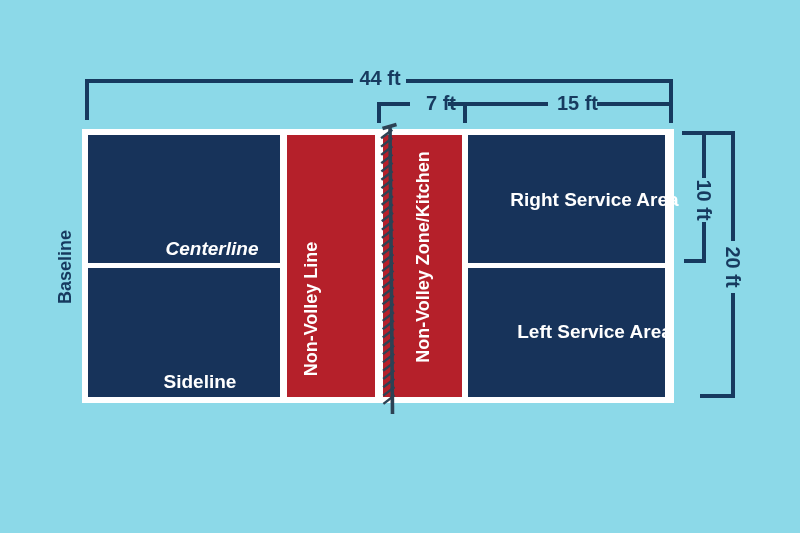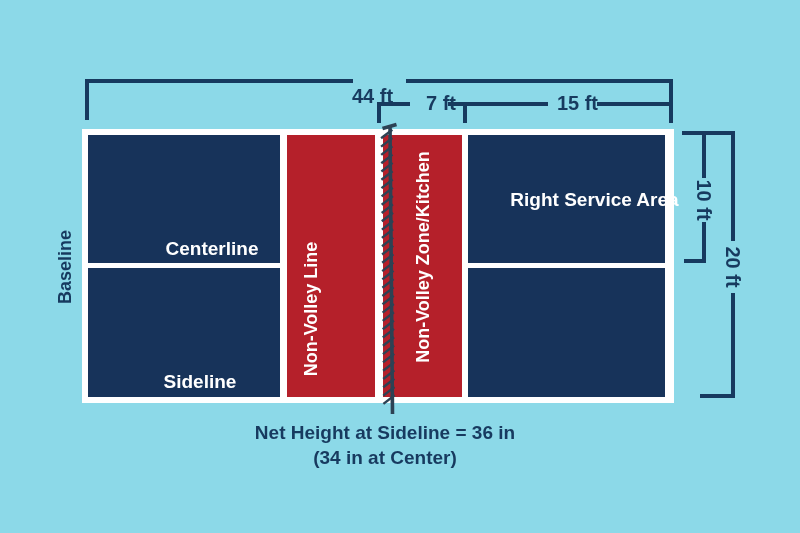--- a/index.html
+++ b/index.html
@@ -20,21 +20,21 @@
     transform:translate(-50%,-50%) rotate(-90deg);
   }
   .rot-cw {
     position:absolute; white-space:nowrap;
     transform:translate(-50%,-50%) rotate(90deg);
   }
   #dim-44-h1      { left:85px;  top:79px;  width:268px; height:4px; }
   #dim-44-h2      { left:406px; top:79px;  width:267px; height:4px; }
   #dim-44-left-v  { left:85px;  top:79px;  width:4px;   height:41px; }
   #dim-44-right-v { left:669px; top:79px;  width:4px;   height:44px; }
-  #dim-44-label   { left:352px; top:86px;  width:56px;  text-align:left; }
+  #dim-44-label   { left:352px; top:68px;  width:56px;  text-align:center; }
 
   #dim-7-corner-v { left:377px; top:102px; width:4px;  height:21px; }
   #dim-7-h1       { left:377px; top:102px; width:33px; height:4px; }
   #dim-7-label    { left:407px; top:93px;  width:44px; text-align:center;margin-left:12px; }
   #dim-7-15-h2    { left:448px; top:102px; width:100px; height:4px; }
   #dim-7-tick-v   { left:463px; top:102px; width:4px;  height:21px; }
   #dim-15-label   { left:546px; top:93px;  width:52px; text-align:right; }
   #dim-15-h3      { left:597px; top:102px; width:76px; height:4px; }
 
   #dim-right-tick-h { left:682px; top:131px; width:53px; height:4px; }
@@ -58,21 +58,21 @@
   #nvz-right  { left:383px; top:135px; width:79px;  height:262px; }
   #q-tr       { left:468px; top:135px; width:197px; height:128px; }
   #q-br       { left:468px; top:268px; width:197px; height:129px; }
   #net-white-line { left:375px; top:129px; width:8px; height:274px; background:var(--white,#ffffff); }
 
   
   .area-label {
     position:absolute; color:var(--white,#ffffff);
     font-size:19px; line-height:22px; text-align:center; white-space:nowrap;padding-left:28px;
   }
-  #label-centerline    { left:88px;  top:238px; width:192px; }
+  #label-centerline    { left:88px;  top:238px; width:192px;font-style:italic; }
   #label-sideline      { left:88px;  top:371px; width:168px; }
   #label-right-service { left:468px; top:189px; width:197px; }
   #label-left-service  { left:468px; top:321px; width:197px; }
 
   .zone-label { color:var(--white,#ffffff); font-size:18px; }
   #label-nv-line { left:311px; top:309px; }
   #label-nv-zone { left:423px; top:257px; }
 
   #label-baseline { left:65px; top:267px; color:var(--line_navy,#173a5f); font-size:18px; }
 
@@ -124,20 +124,21 @@
   <div class="abs red-zone" id="nvz-left"></div>
   <div class="abs red-zone" id="nvz-right"></div>
   <div class="abs navy-zone" id="q-tr"></div>
   <div class="abs navy-zone" id="q-br"></div>
   <div class="abs" id="net-white-line"></div>
 
   <div class="rot" id="label-baseline">Baseline</div>
   <div class="area-label" id="label-centerline">Centerline</div>
   <div class="area-label" id="label-sideline">Sideline</div>
   <div class="area-label" id="label-right-service">Right Service Area</div>
+  <div class="area-label" id="label-left-service">Left Service Area</div>
   <div class="rot zone-label" id="label-nv-line">Non-Volley Line</div>
   <div class="rot zone-label" id="label-nv-zone">Non-Volley Zone/Kitchen</div>
 
   <svg id="net-svg" viewBox="0 0 800 533">
     <line class="net-spine" x1="382.5" y1="128.5" x2="396.5" y2="124.5"></line>
     <line class="net-spine" x1="390" y1="125" x2="392.5" y2="414"></line>
     <g id="net-hatches">
         <line class="net-hatch" x1="392.3" y1="129.7" x2="381.1" y2="138.3"></line>
         <line class="net-hatch" x1="392.3" y1="138.0" x2="381.1" y2="146.6"></line>
         <line class="net-hatch" x1="392.4" y1="146.3" x2="381.2" y2="154.9"></line>
@@ -167,18 +168,14 @@
         <line class="net-hatch" x1="394.1" y1="345.5" x2="382.9" y2="354.1"></line>
         <line class="net-hatch" x1="394.2" y1="353.8" x2="383.0" y2="362.4"></line>
         <line class="net-hatch" x1="394.3" y1="362.1" x2="383.1" y2="370.7"></line>
         <line class="net-hatch" x1="394.4" y1="370.4" x2="383.2" y2="379.0"></line>
         <line class="net-hatch" x1="394.4" y1="378.7" x2="383.2" y2="387.3"></line>
         <line class="net-hatch" x1="394.5" y1="387.0" x2="383.3" y2="395.6"></line>
         <line class="net-hatch" x1="394.6" y1="395.3" x2="383.4" y2="403.9"></line>
       </g>
   </svg>
 
-  <div id="caption">
-    <div>Net Height at Sideline = 36 in</div>
-    <div>(34 in at Center)</div>
-  </div>
 
 </div>
 
 </body></html>

